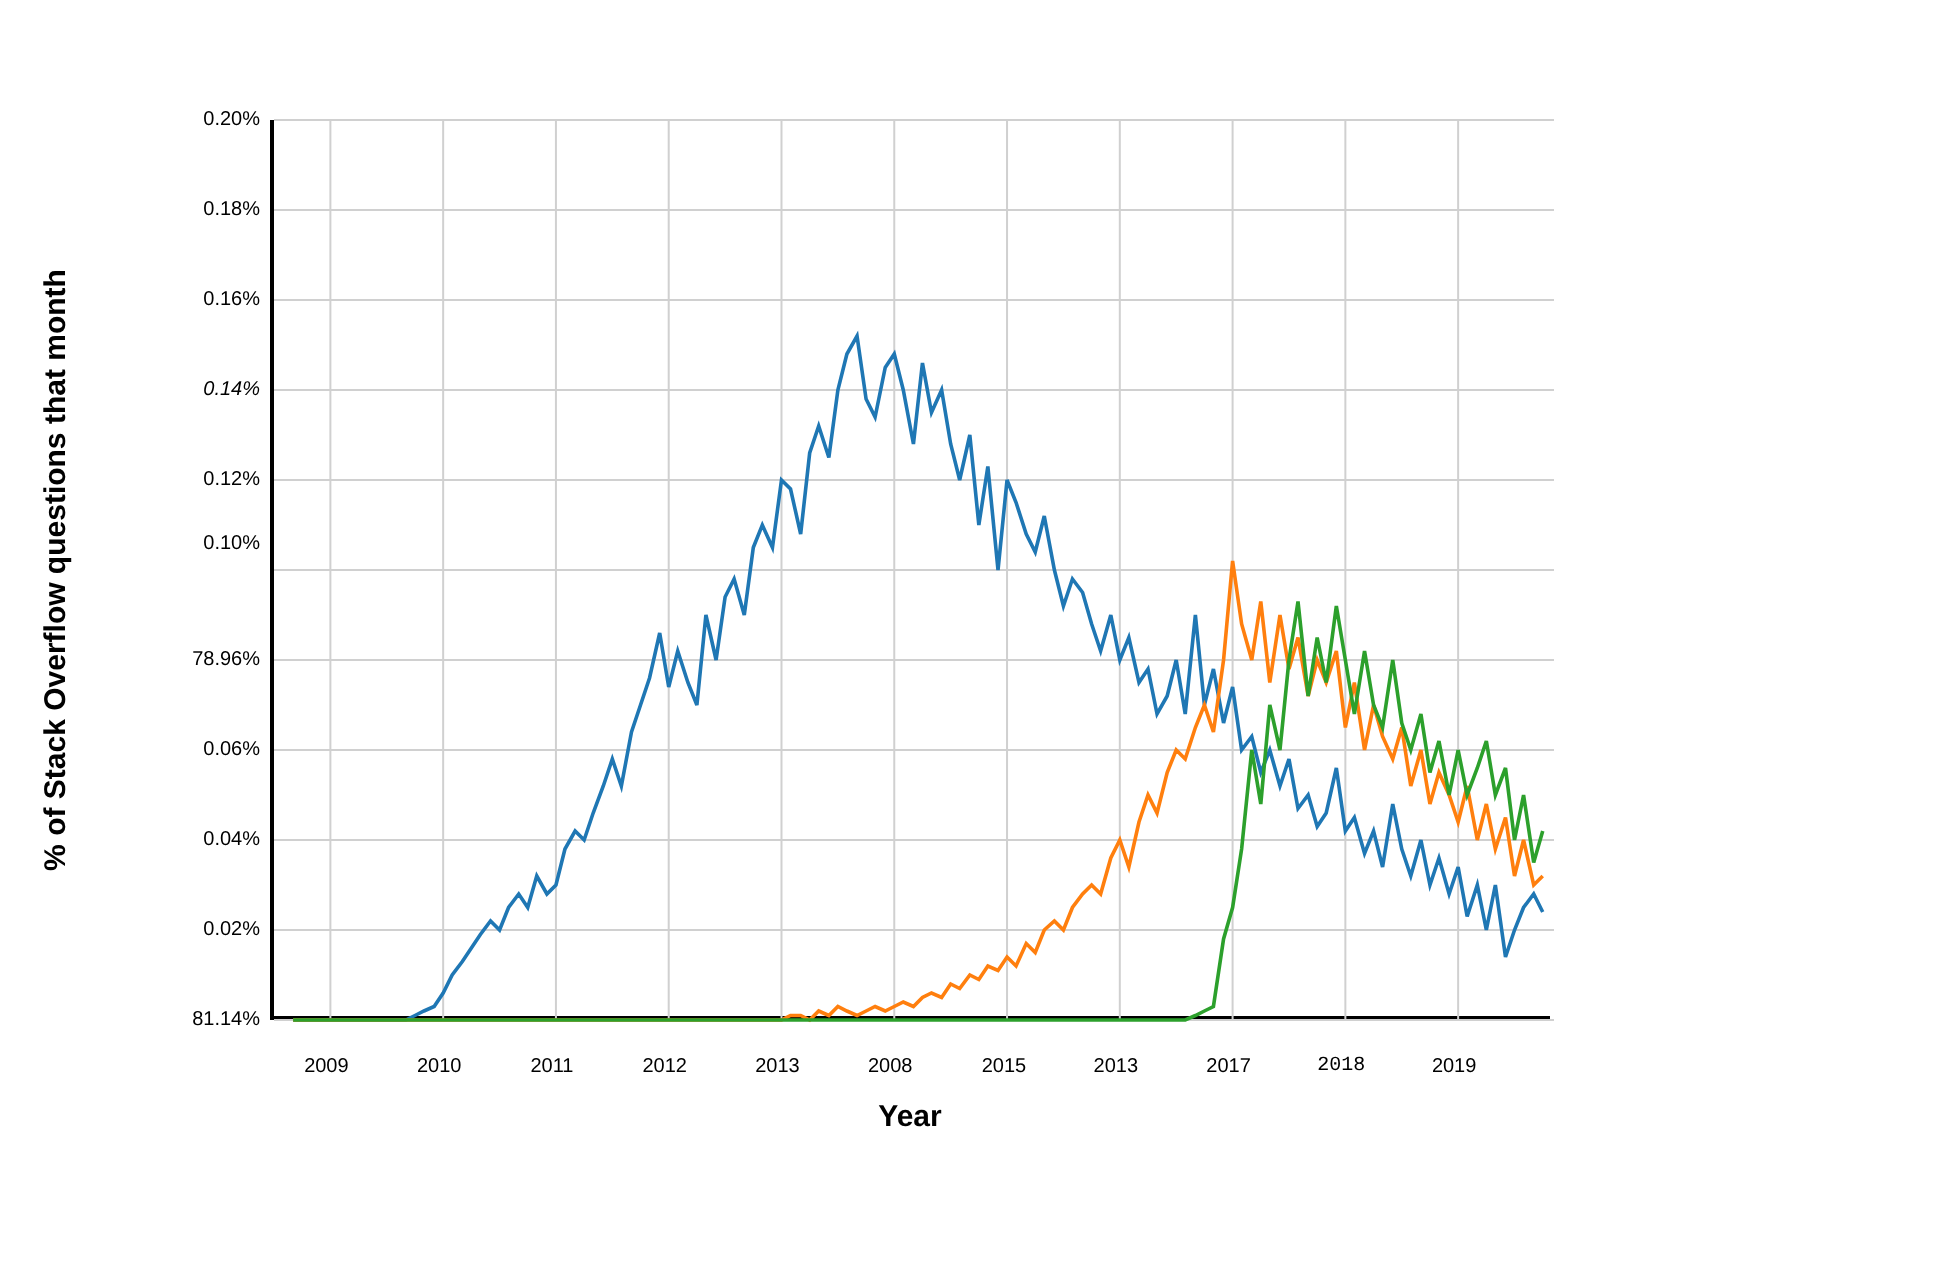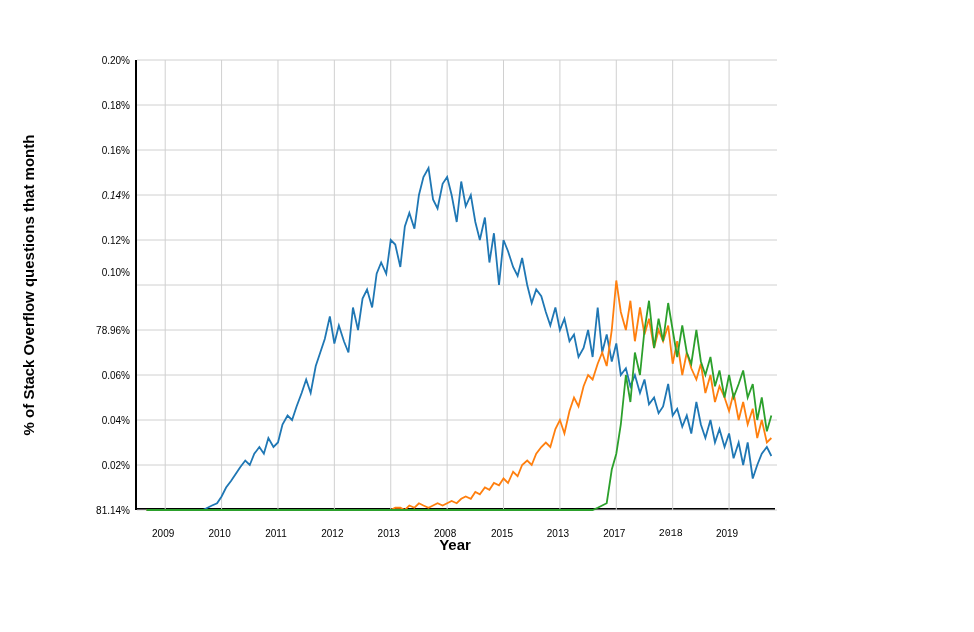--- a/index.html
+++ b/index.html
@@ -55,21 +55,21 @@
     top: 285px;
     transform: translate(-50%, -50%) rotate(-90deg);
     transform-origin: center;
     font-weight: bold;
     font-size: 15px;
     white-space: nowrap;
   }
   .x-label {
     position: absolute;
     left: 455px;
-    top: 536px;
+    top: 550px;
     transform: translateX(-50%);
     font-weight: bold;
     font-size: 15px;
   }
   .legend {
     position: absolute;
     left: 795px;
     top: 58px;
     font-size: 14px;
   }

